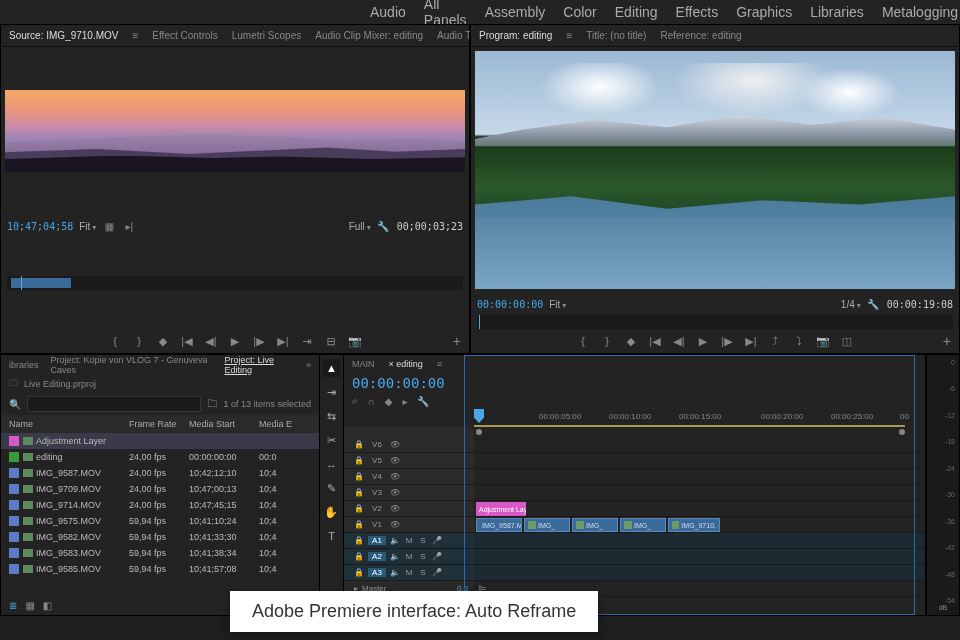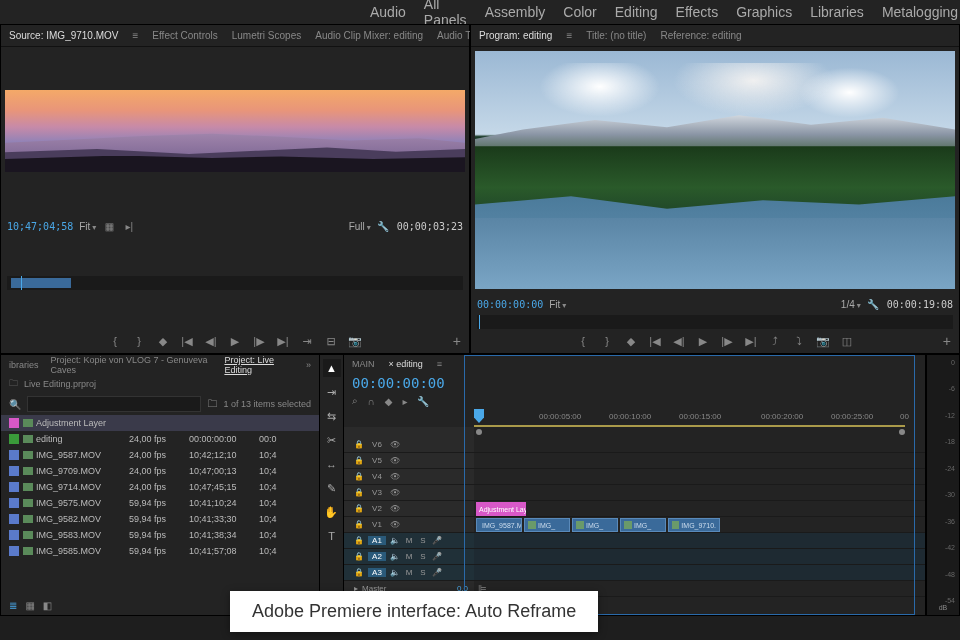--- a/index.html
+++ b/index.html
@@ -215,20 +215,26 @@
       <span>🗀</span>
       <span>Live Editing.prproj</span>
     </div>
     <div class="proj-search">
       <span>🔍</span>
       <input style="">
       <span>🗀</span>
       <span class="count">1 of 13 items selected</span>
     </div>
     <div class="proj-table">
+      <div class="proj-head">
+        <div class="c1">Name</div>
+        <div class="c2">Frame Rate</div>
+        <div class="c3">Media Start</div>
+        <div class="c4">Media E</div>
+      </div>
       <div id="proj-rows">
           <div class="proj-row selected">
             <span class="swatch" style="background:#d858c8"></span>
   <div class="c1">
               <span class="mediaico"></span>
               <span>Adjustment Layer</span>
             </div>
   <div class="c2"></div>
   <div class="c3"></div>
   <div class="c4"></div>

